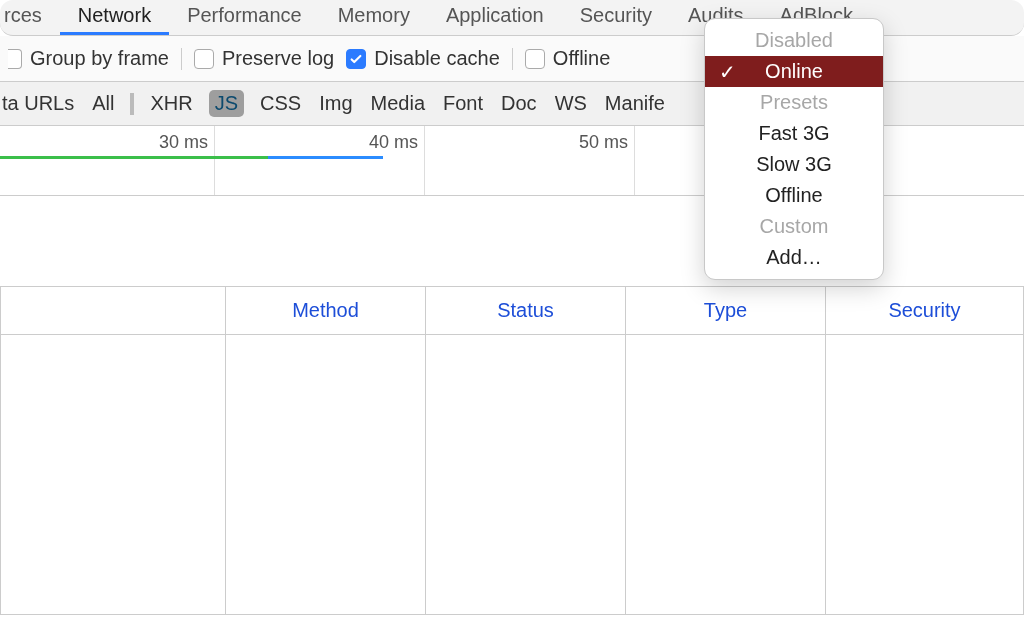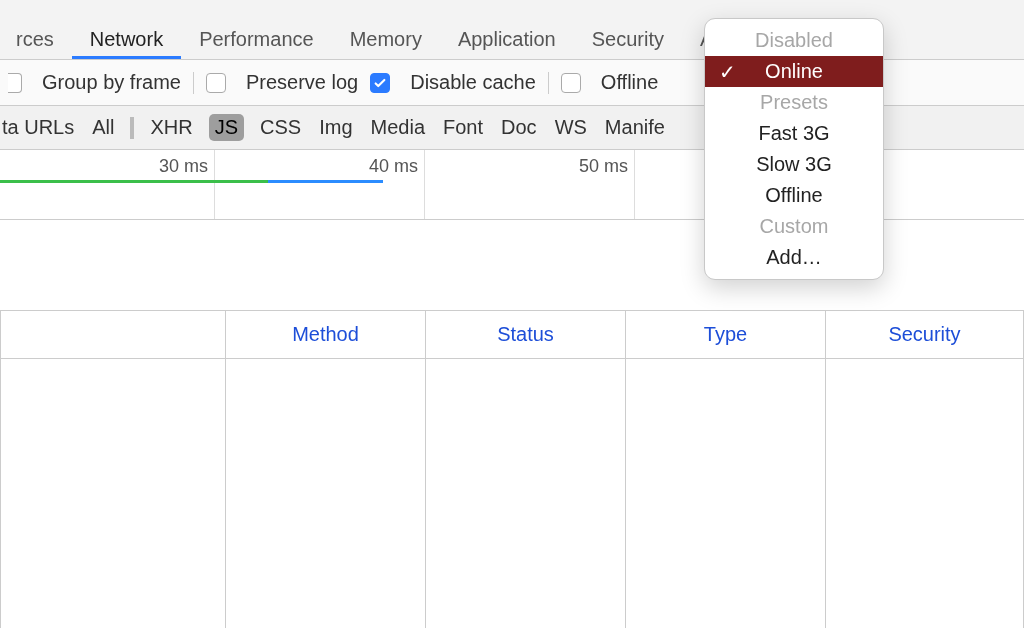--- a/index.html
+++ b/index.html
@@ -2,61 +2,62 @@
 <html><head>
 <meta charset="utf-8">
 <style>
   * { box-sizing: border-box; margin: 0; padding: 0; }
   html, body {
     width: 1024px; height: 628px; overflow: hidden;
     font-family: "Helvetica Neue", Arial, sans-serif;
     font-size: 20px; color: #333; background: #fff;
   }
   .tabbar {
-    display: flex; align-items: flex-end; height: 60px;
+    display: flex; align-items: flex-end; height: 36px;
     border-bottom: 1px solid #ccc; background: #f3f3f3;
-    padding-left: 16px;
+    padding-left: 4px;
+    border-radius: 13px;
   }
   .tabbar .tab {
     padding: 10px 18px 8px; color: #555; cursor: default;
     white-space: nowrap;
   }
   .tabbar .tab.active {
     color: #222;
     border-bottom: 3px solid #2b7bff; padding-bottom: 5px;
   }
   .tabbar .tab.first-trunc { padding-left: 0; }
 
   .toolbar {
     display: flex; align-items: center; height: 46px;
     border-bottom: 1px solid #ccc; background: #fafafa;
     padding-left: 8px; gap: 12px; white-space: nowrap;
   }
   .toolbar .sep { width:1px; height:22px; background:#ccc; }
   .chk {
-    display:inline-flex; align-items:center; gap:20px; color:#333;
+    display:inline-flex; align-items:center; gap:8px; color:#333;
   }
   .chk .box {
     width:20px; height:20px; border:1px solid #aaa; border-radius:4px;
     background:#fff; display:inline-flex; align-items:center; justify-content:center;
   }
   .chk.checked .box {
     background:#2b7bff; border-color:#2b7bff; color:#fff;
   }
   .chk.checked .box svg { width:14px; height:14px; }
   .chk.first-trunc .box { border-left:none; border-top-left-radius:0; border-bottom-left-radius:0; width:14px; }
 
   .filterbar {
     display:flex; align-items:center; height:44px;
     border-bottom:1px solid #ccc; background:#f1f1f1;
     padding-left:0; gap:14px; white-space:nowrap; color:#333;
   }
   .filterbar .sep { width:1px; height:22px; background:#bbb; }
   .filterbar .pill {
-    background:#9e9e9e; color:#000000; border-radius:5px;
+    background:#9e9e9e; color:#0c4a6e; border-radius:5px;
     padding:2px 6px; font-weight:500;
   }
   .filterbar span { padding: 0 2px; }
 
   .timeline {
     position:relative; height:70px; border-bottom:1px solid #ccc;
   }
   .timeline .tick {
     position:absolute; top:6px; transform:translateX(-100%);
     color:#555; font-size:18px; padding-right:6px;

